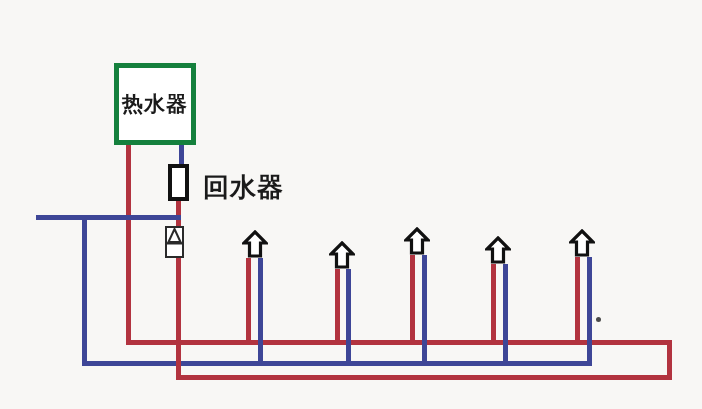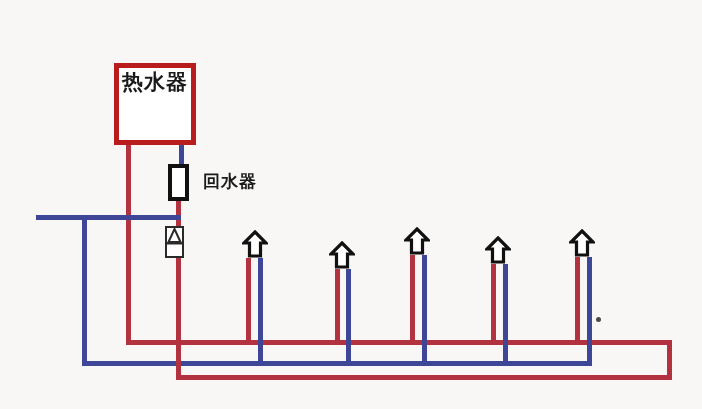--- a/index.html
+++ b/index.html
@@ -23,42 +23,43 @@
     position: absolute;
     background: #ffffff;
     z-index: 3;
     box-sizing: border-box;
   }
   .heater-box {
     left: 114px;
     top: 63px;
     width: 82px;
     height: 82px;
-    border: 5px solid #b91c1c;
+    border: 5px solid #15803d;
     display: flex;
+    align-items: center;
     justify-content: center;
   }
   .heater-label {
     font-size: 21px;
     font-weight: bold;
     color: #1a1a1a;
     letter-spacing: 1px;
   }
   .return-device-box {
     left: 168px;
     top: 164px;
     width: 21px;
     height: 37px;
     border: 4px solid #111111;
   }
   .return-device-label {
     position: absolute;
     left: 203px;
     top: 170px;
-    font-size: 17px;
+    font-size: 26px;
     font-weight: bold;
     color: #1a1a1a;
     letter-spacing: 1px;
     z-index: 3;
   }
   .check-valve {
     left: 165px;
     top: 226px;
     width: 19px;
     height: 32px;

